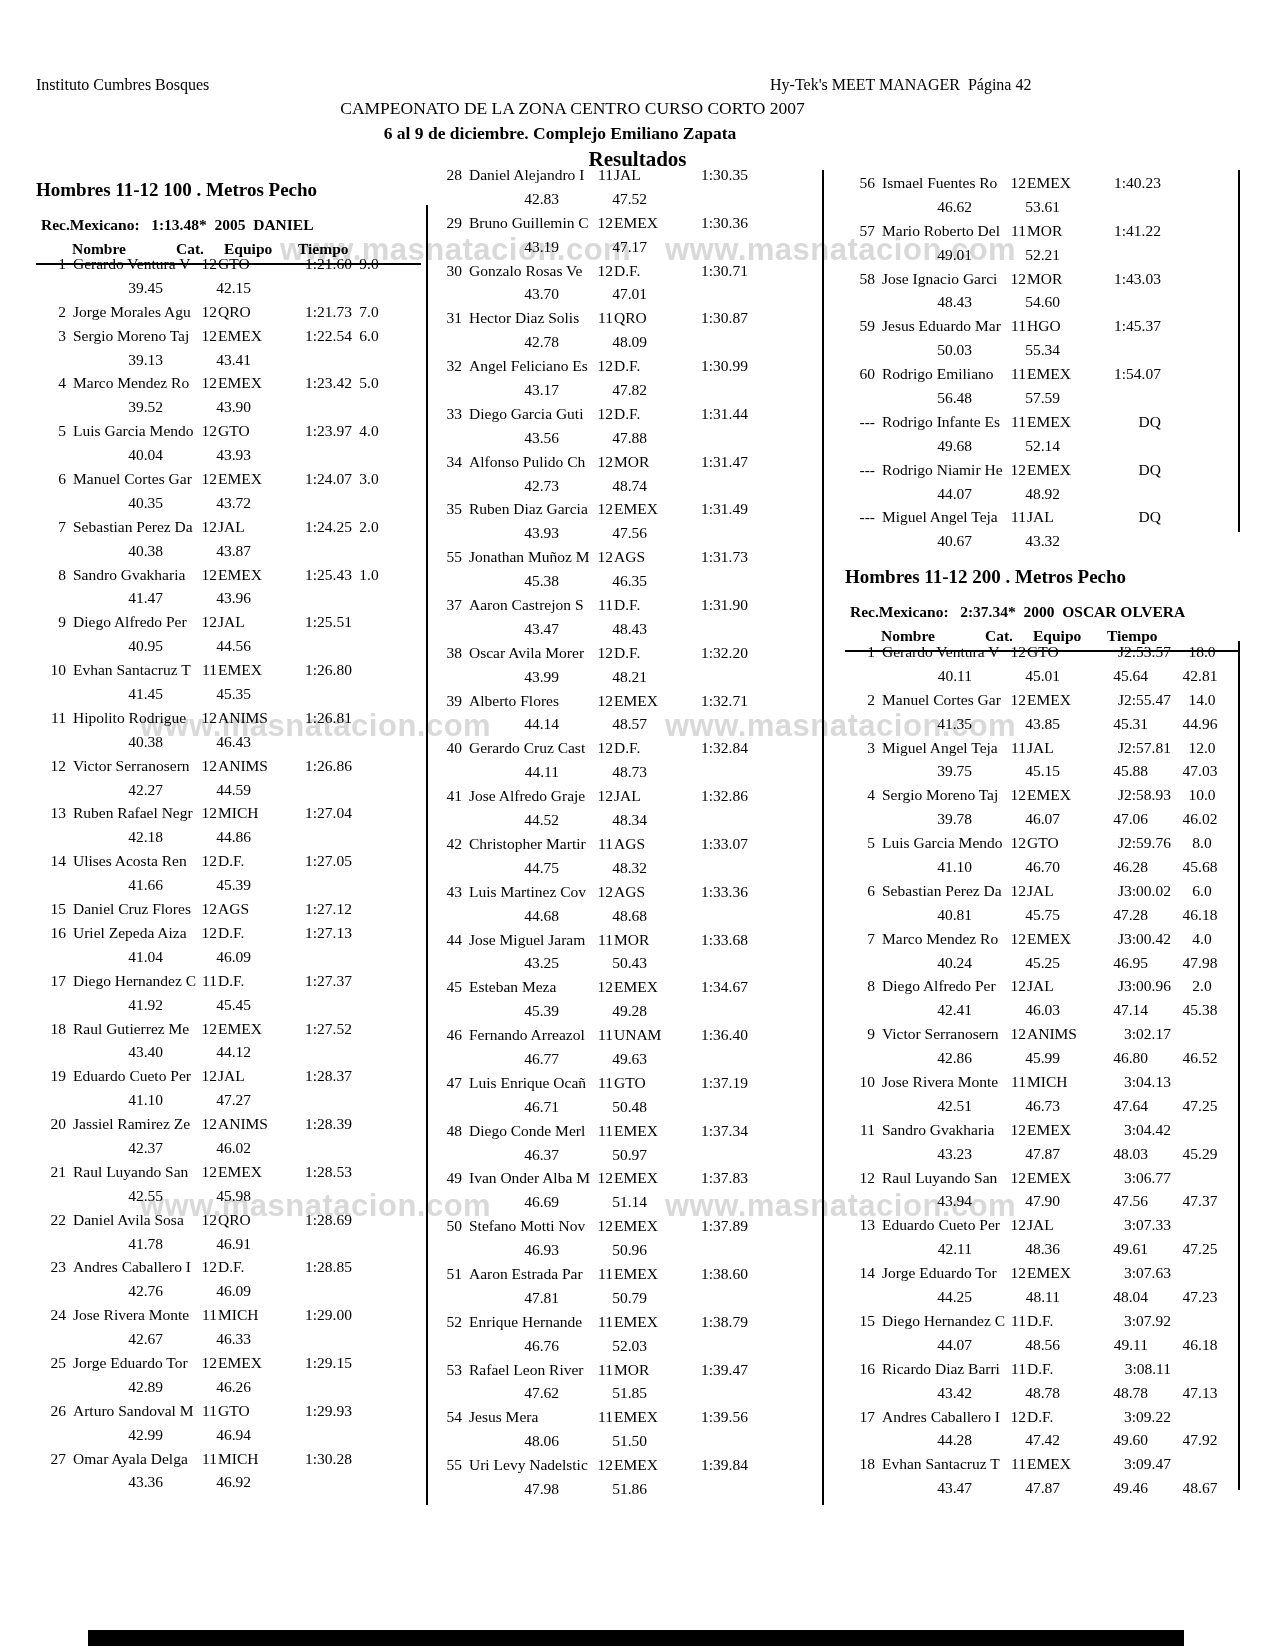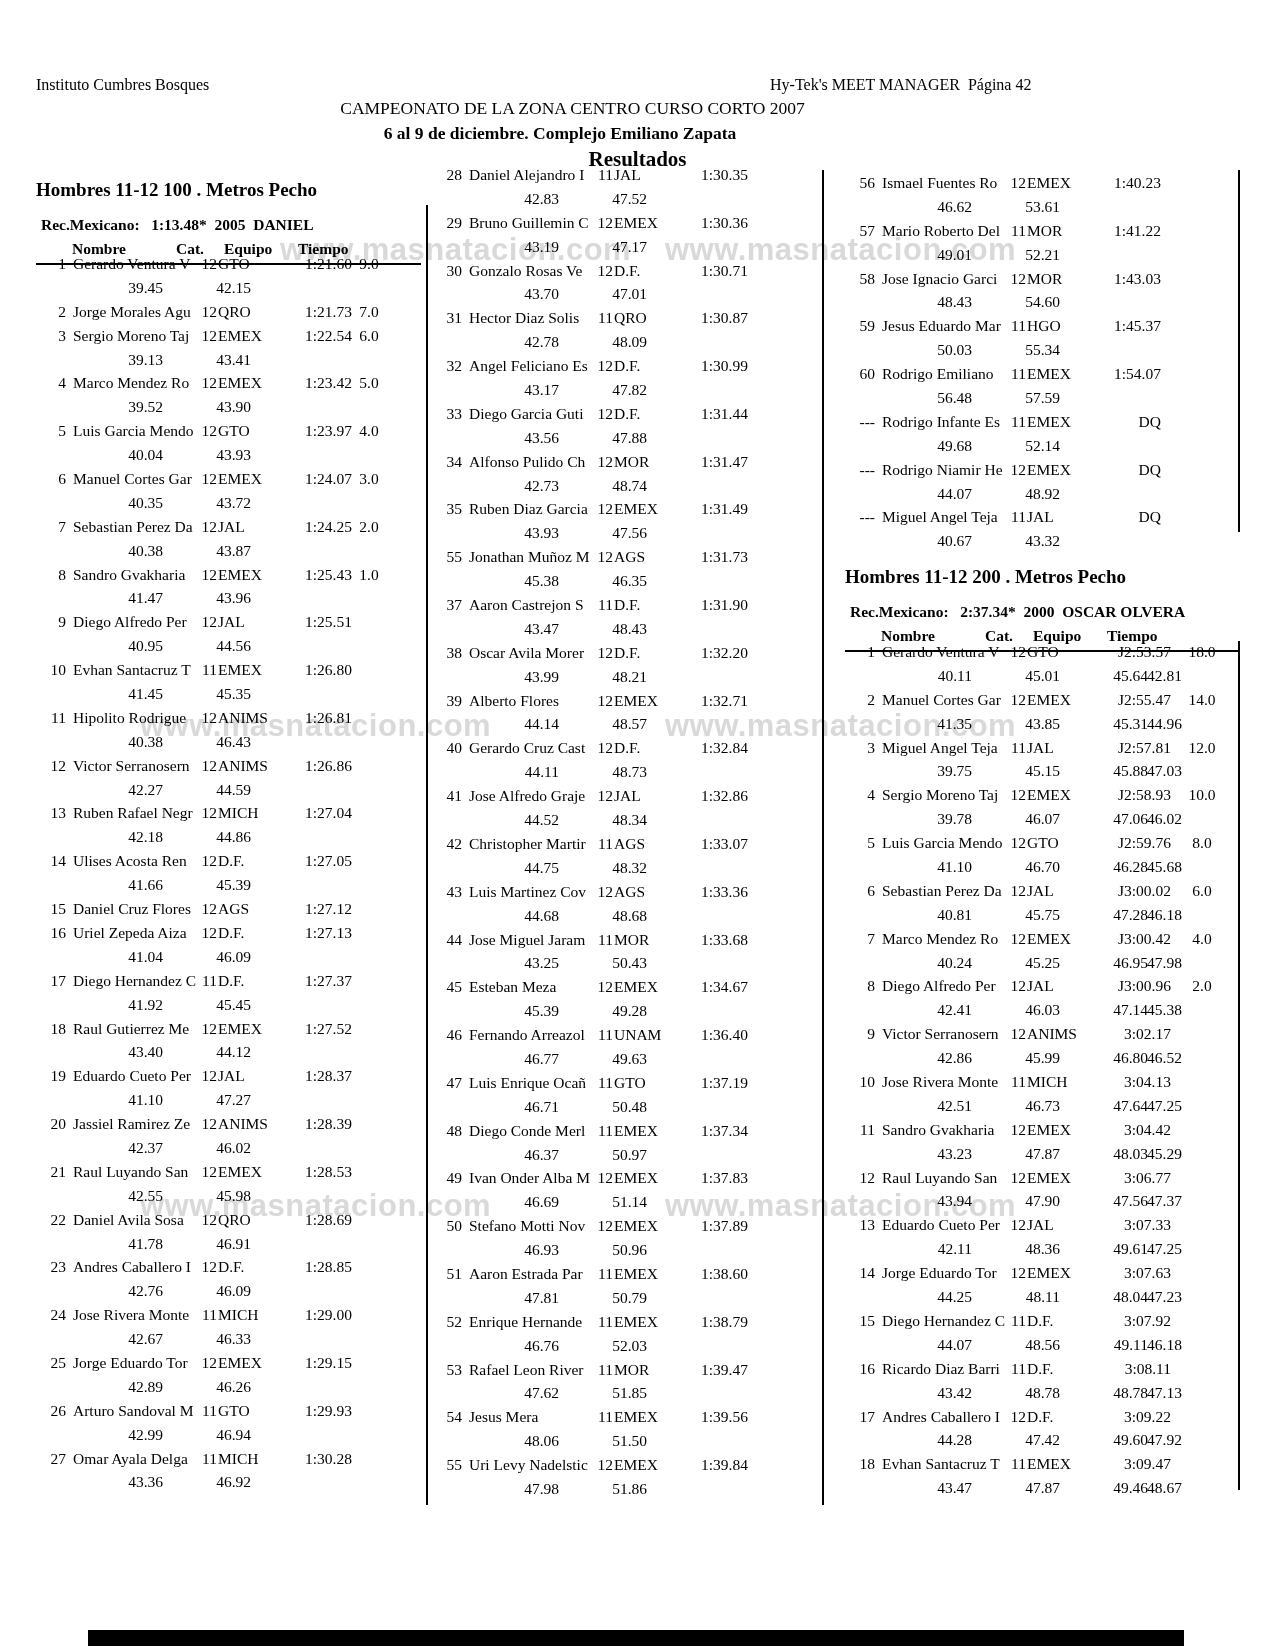--- a/index.html
+++ b/index.html
@@ -27,21 +27,21 @@
   .line span{position:absolute;top:2px}
   .place{left:0;width:30px;text-align:right}
   .name{left:37px}
   .cat{left:157px;width:24px;text-align:right}
   .team{left:182px}
   .time{left:228px;width:88px;text-align:right}
   .pts{left:312px;width:42px;text-align:center}
   .splits .s1{left:0;width:127px;text-align:right}
   .splits .s2{left:128px;width:87px;text-align:right}
   .splits .s3{left:218px;width:85px;text-align:right}
-  .splits .s4{left:302px;width:84px;text-align:left}
+  .splits .s4{left:313px;width:84px;text-align:center}
   .e2rows .time{left:238px;width:88px}
   .e2rows .pts{left:334px;width:46px}
 
   .vline{position:absolute;width:1.5px;background:#000}
   #vline-1{left:426px;top:205px;height:1300px}
   #vline-2{left:822px;top:170px;height:1335px}
   #vline-3{left:1238px;top:170px;height:362px}
   #vline-4{left:1238px;top:641px;height:849px}
   .footer-bar{left:88px;top:1630px;width:1096px;height:16px;background:#000}
 </style>

